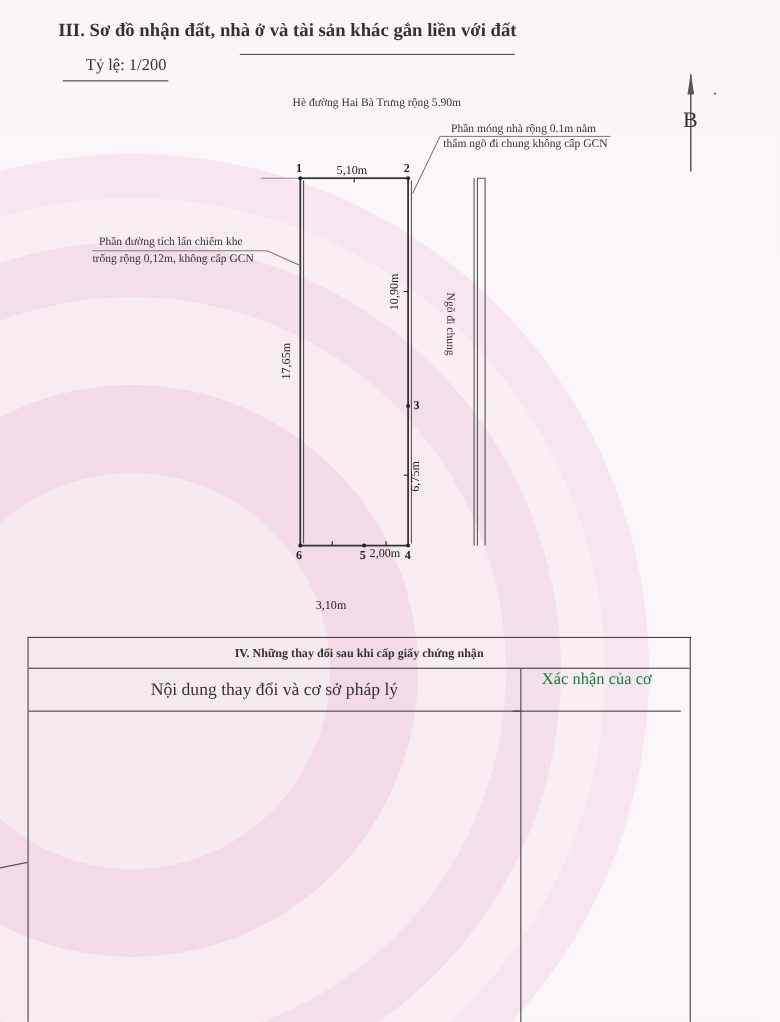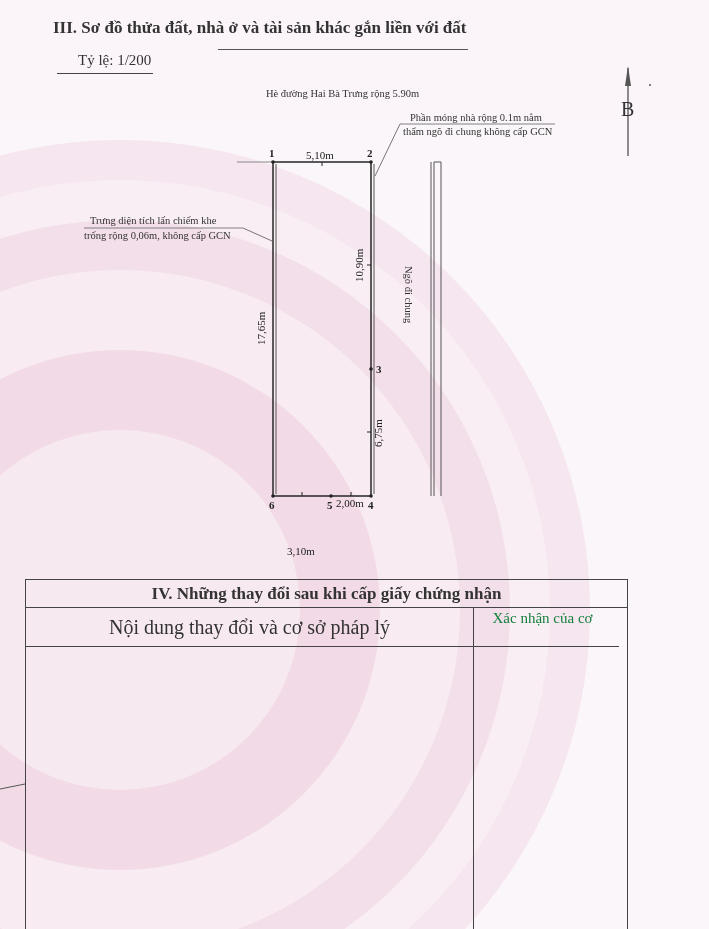--- a/index.html
+++ b/index.html
@@ -16,51 +16,51 @@
   .scale-label { left:62px; top:52px; font-size:15px; color:#333;margin-left:16px; }
   .scale-rule { left:57px; top:73px; width:96px; height:1px; background:#444; }
   .small { font-size:10.5px; color:#333; white-space:nowrap; }
   .pt-label { font-size:11px; font-weight:bold; color:#222; }
   .dim { font-size:11px; color:#222; white-space:nowrap; }
   .vtext { transform-origin:left top; transform: rotate(-90deg); }
   .vtext-cw { transform-origin:left top; transform: rotate(90deg); }
   .north-letter { left:621px; top:98px; font-size:20px; color:#333; }
   .table { left:25px; top:579px; width:603px; height:350px; border:1.5px solid #444; border-bottom:none; box-sizing:border-box; }
   .t-head { position:absolute; left:0; top:0; width:100%; height:28px; border-bottom:1.5px solid #444; box-sizing:border-box;
-            text-align:center; font-size:17px; font-weight:bold; line-height:28px; color:#333; }
+            text-align:center; font-size:11px; font-weight:bold; line-height:28px; color:#333; }
   .t-col1 { position:absolute; left:0; top:28px; width:448px; height:39px; border-bottom:1.5px solid #444; border-right:1.5px solid #444;
-            box-sizing:border-box; text-align:center; font-size:20px; line-height:39px; color:#333; }
+            box-sizing:border-box; text-align:center; font-size:16px; line-height:39px; color:#333; }
   .t-col2 { position:absolute; left:440px; top:28px; width:153px; height:39px; border-bottom:1.5px solid #444;
             box-sizing:border-box; text-align:center; font-size:15px; line-height:18px; padding-top:1px; color:#15803d; }
   .t-body1 { position:absolute; left:0; top:67px; width:448px; height:283px; border-right:1.5px solid #444; box-sizing:border-box; }
   .t-body2 { position:absolute; left:448px; top:67px; width:153px; height:283px; }
 </style>
 </head>
 <body>
 
 <svg class="bg-watermark" viewBox="0 0 709 929">
   <circle cx="120" cy="610" r="470" fill="#f6e6ef"></circle>
   <circle cx="120" cy="610" r="430" fill="#f9eef4"></circle>
   <circle cx="120" cy="610" r="390" fill="#f3dfe9"></circle>
   <circle cx="120" cy="610" r="340" fill="#f8ecf2"></circle>
   <circle cx="120" cy="610" r="260" fill="#f2dbe7"></circle>
   <circle cx="120" cy="610" r="180" fill="#f7e9f0"></circle>
   <rect x="0" y="0" width="709" height="120" fill="#fbf5f8" opacity="0.6"></rect>
 </svg>
 
-<div class="abs section-title">III. Sơ đồ thửa đất, nhà ở và tài sản khác gắn liền với đất</div>
+<div class="abs section-title">III. Sơ đồ nhận đất, nhà ở và tài sản khác gắn liền với đất</div>
 <div class="abs title-rule"></div>
 <div class="abs scale-label">Tỷ lệ: 1/200</div>
 <div class="abs scale-rule"></div>
 
 <div class="abs small" style="left:266px; top:88px;">Hè đường Hai Bà Trưng rộng 5.90m</div>
 <div class="abs small" style="left:410px; top:112px;">Phần móng nhà rộng 0.1m nằm</div>
 <div class="abs small" style="left:403px; top:126px;">thẩm ngõ đi chung không cấp GCN</div>
-<div class="abs small" style="left:90px; top:215px;">Trưng diện tích lấn chiếm khe</div>
-<div class="abs small" style="left:84px; top:230px;">trống rộng 0,06m, không cấp GCN</div>
+<div class="abs small" style="left:90px; top:215px;">Phần đường tích lấn chiếm khe</div>
+<div class="abs small" style="left:84px; top:230px;">trống rộng 0,12m, không cấp GCN</div>
 
 <svg class="abs" style="left:0; top:0;" width="709" height="929">
 
   <line x1="400" y1="124" x2="555" y2="124" stroke="#666" stroke-width="0.8"></line>
   <line x1="400" y1="124" x2="375" y2="176" stroke="#555" stroke-width="0.8"></line>
 
   <line x1="84" y1="228" x2="243" y2="228" stroke="#666" stroke-width="0.8"></line>
   <line x1="243" y1="228" x2="272" y2="241" stroke="#555" stroke-width="0.8"></line>
 
   <line x1="237" y1="162" x2="273" y2="162" stroke="#888" stroke-width="1"></line>

